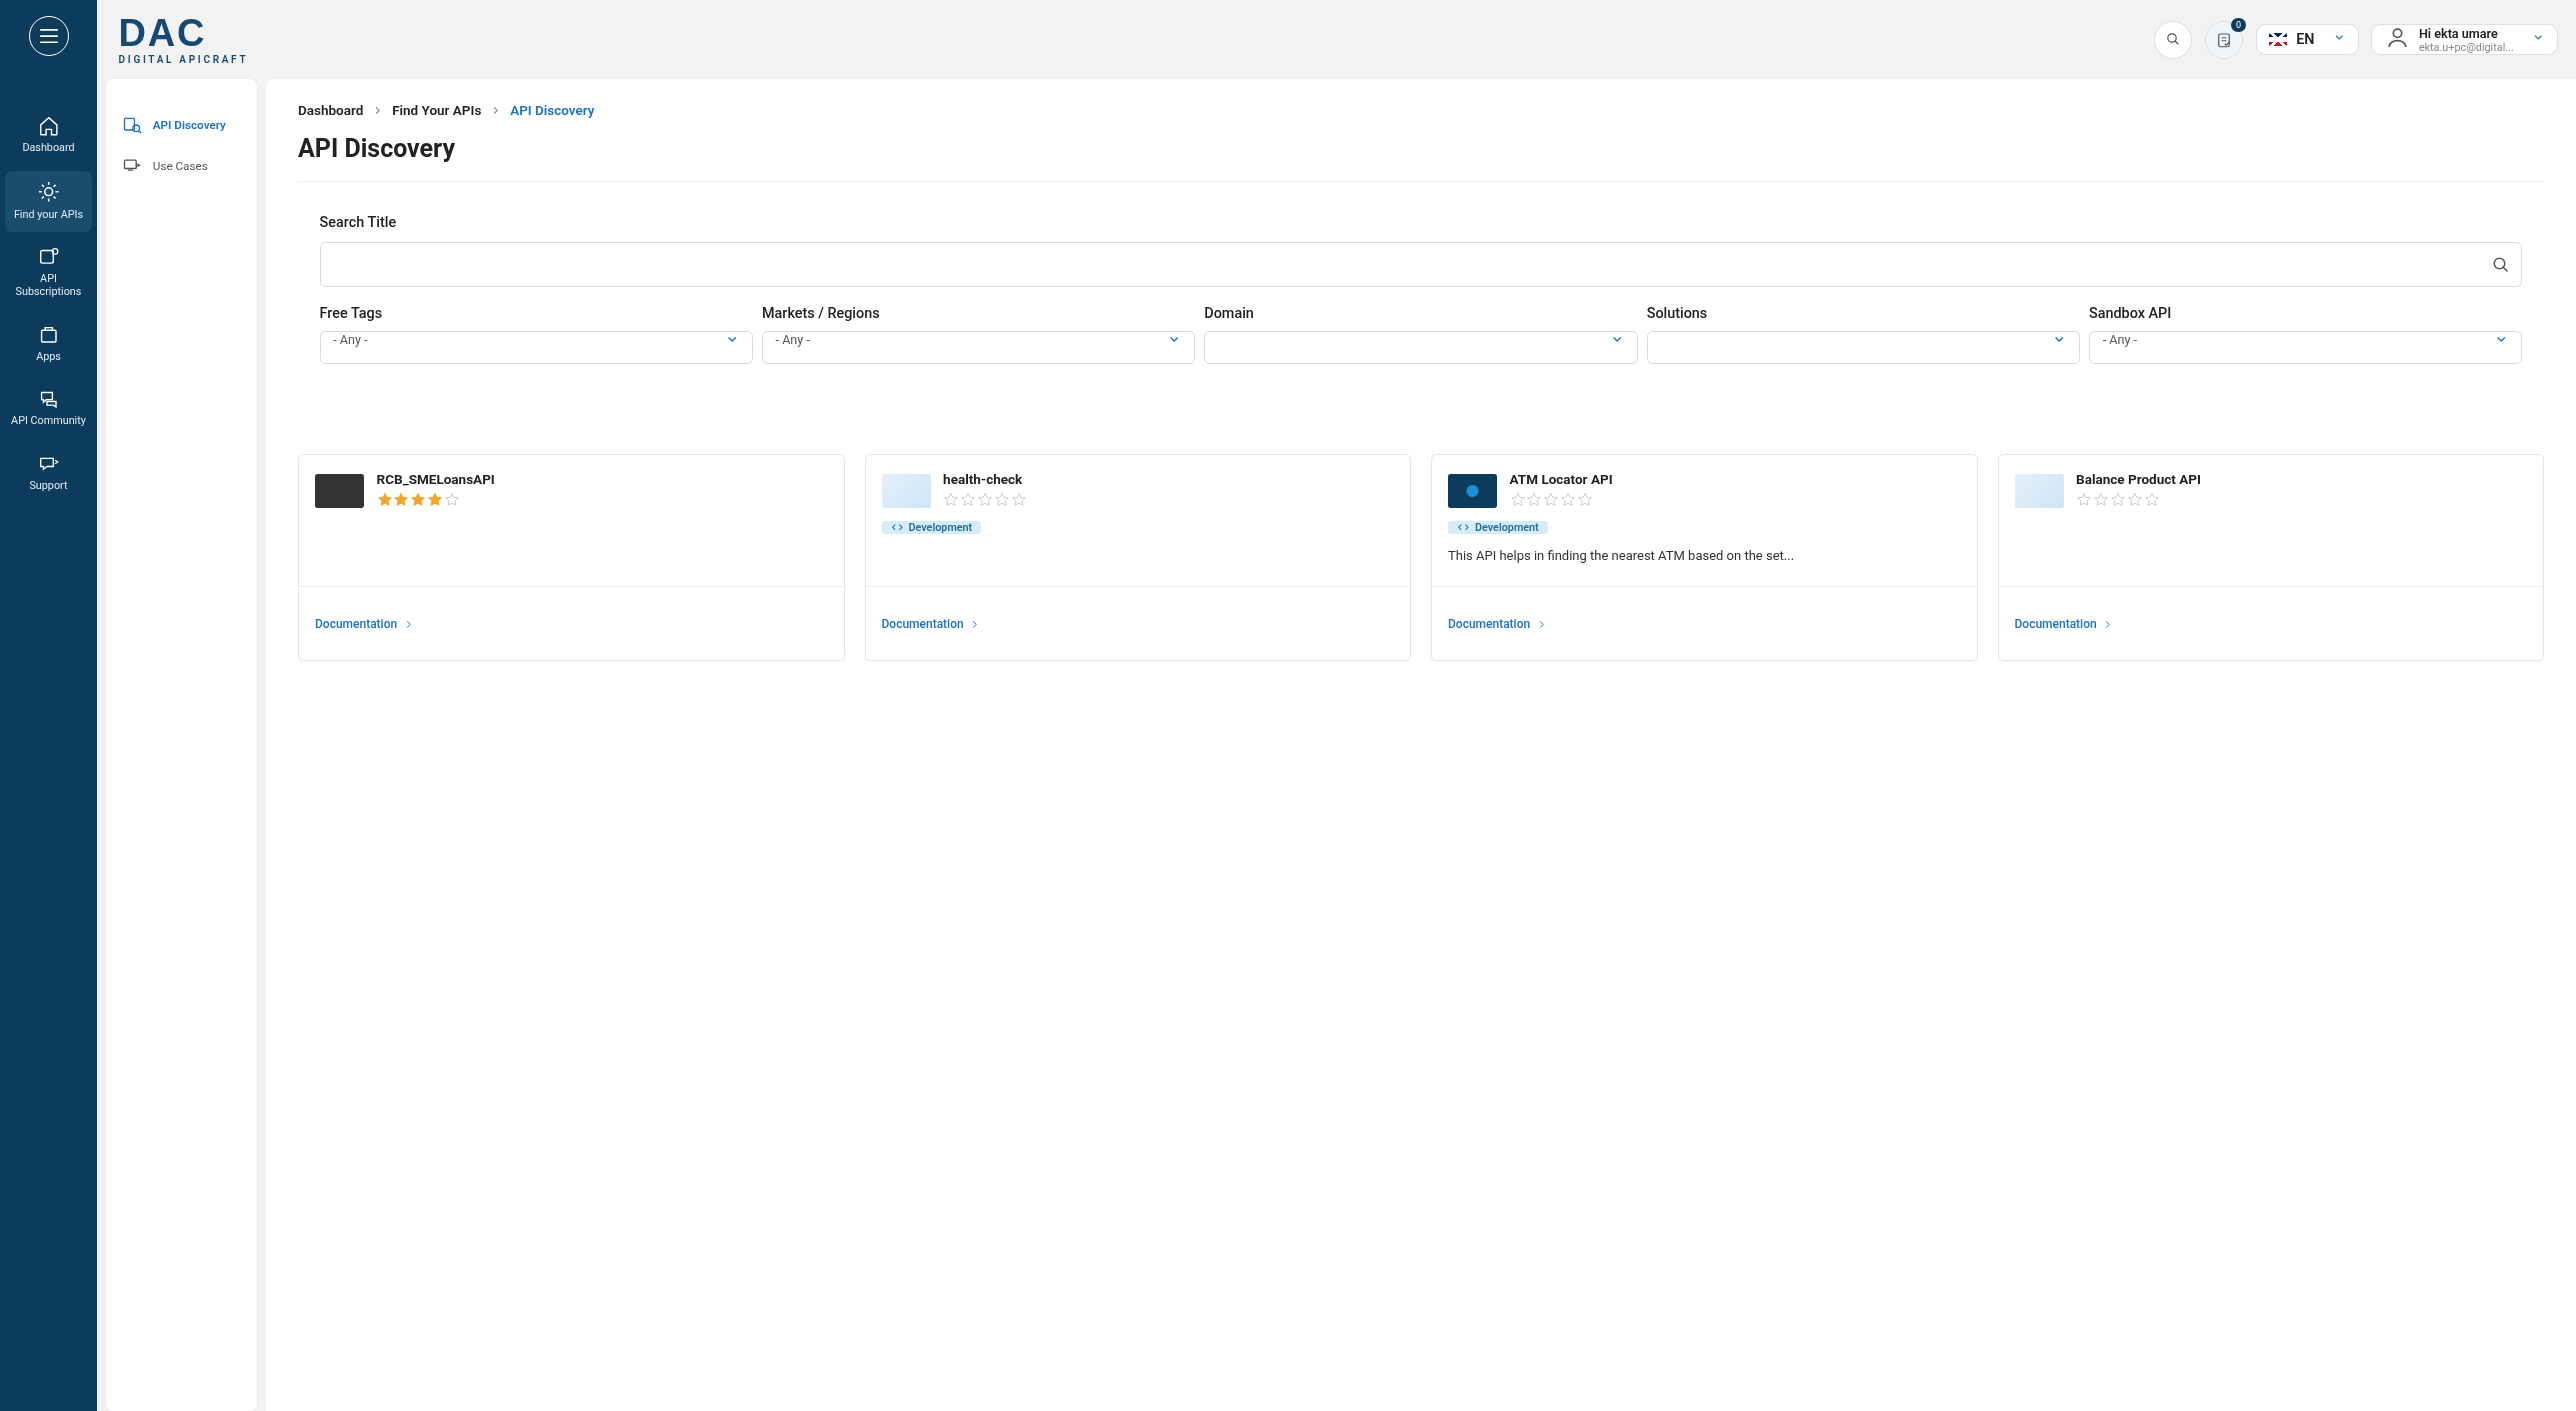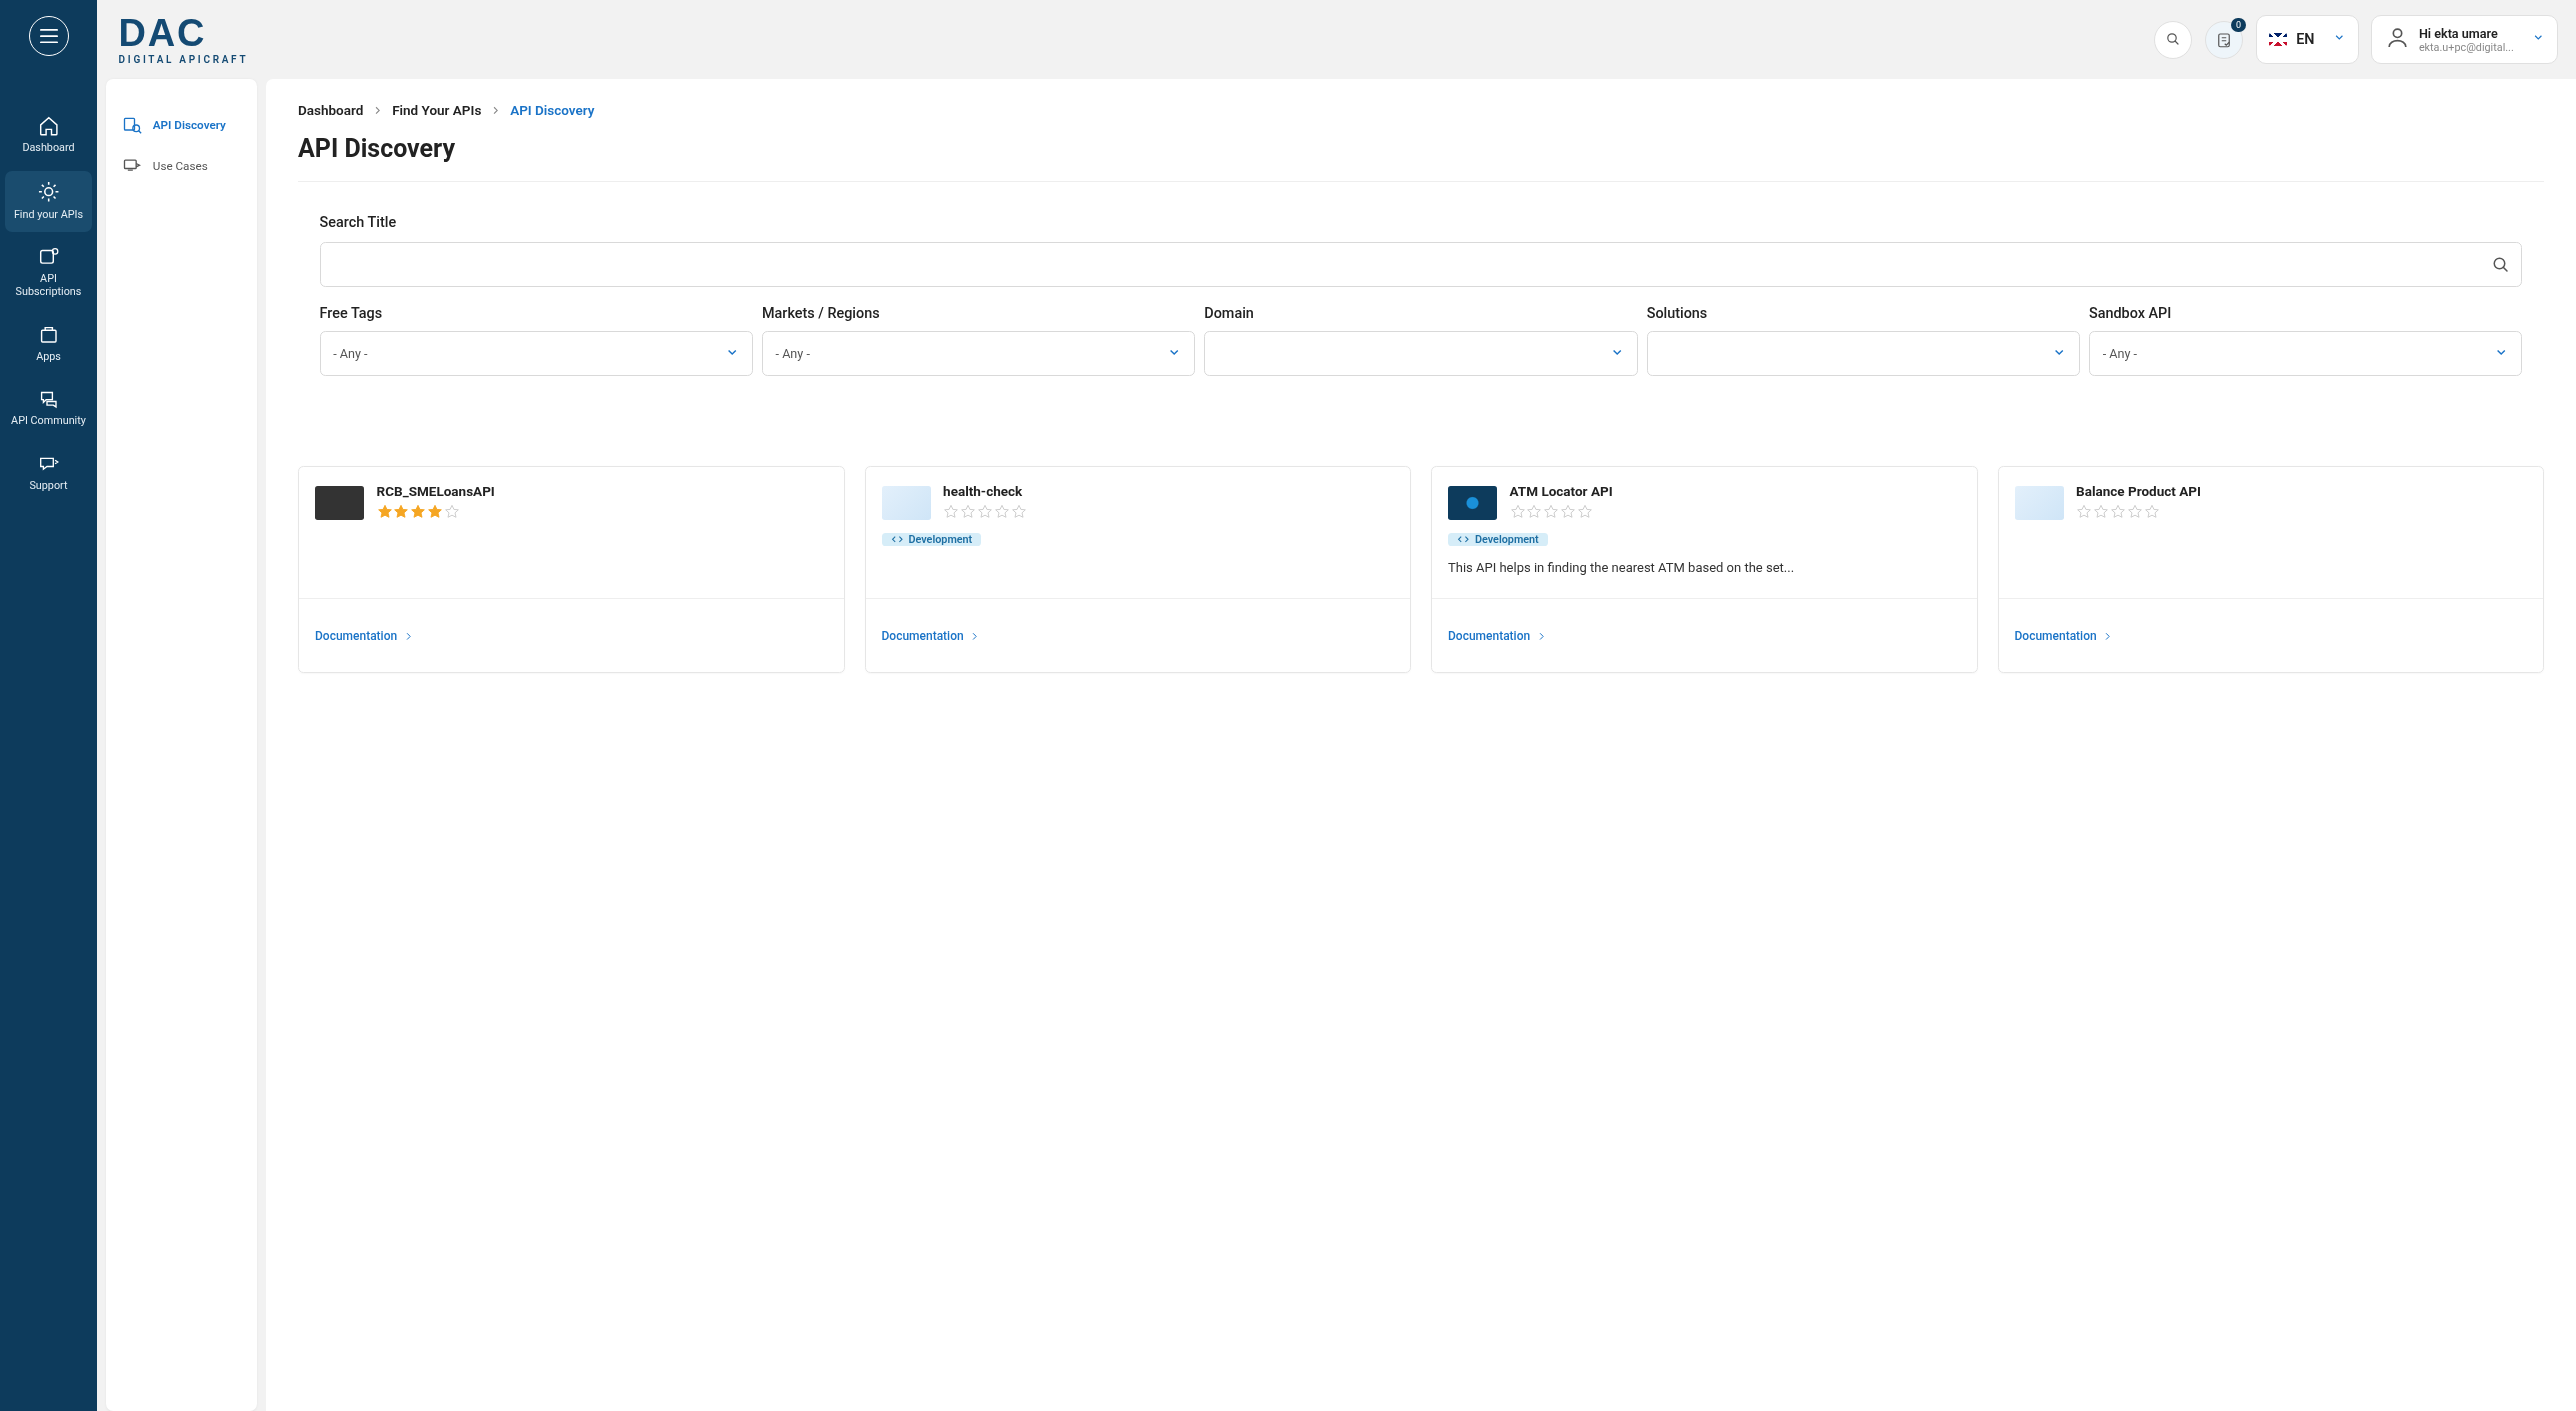--- a/index.html
+++ b/index.html
@@ -20,21 +20,21 @@
 
   
   .topbar { height:79px; background:#f2f2f2; display:flex; align-items:center; padding:0 18px 0 21.6px; gap:12.6px; }
   .logo { display:flex; flex-direction:column; line-height:1; color:#144a73; }
   .logo-main { font-size:38px; font-weight:700; letter-spacing:1.8px; font-family: "Arial Black", sans-serif; }
   .logo-sub { font-size:10px; letter-spacing:2.7px; font-weight:600; margin-top:3.6px; }
   .topbar-spacer { flex:1; }
   .circle-btn { width:38px; height:38px; border-radius:50%; background:#fff; display:flex; align-items:center; justify-content:center; border:0.9px solid #e0e0e0; cursor:pointer; position:relative; }
   .circle-btn svg { stroke:#555; fill:none; }
   .notif-badge { position:absolute; top:-3.6px; right:-3.6px; background:#0d3b5c; color:#fff; font-size:9px; border-radius:50%; width:14.4px; height:14.4px; display:flex; align-items:center; justify-content:center; }
-  .lang-box, .user-box { background:#fff; border:0.9px solid #e0e0e0; border-radius:10px; height:49px; display:flex; align-items:center; padding:0 12.6px; cursor:pointer; gap:9px; }
+  .lang-box, .user-box { background:#fff; border:0.9px solid #e0e0e0; border-radius:10px; height:31px; display:flex; align-items:center; padding:0 12.6px; cursor:pointer; gap:9px; }
   .flag { width:18px; height:12.6px; background:linear-gradient(#012169 33%, #fff 33% 66%, #c8102e 66%); position:relative; border-radius:1.8px; overflow:hidden;}
   .flag::before, .flag::after { content:""; position:absolute; inset:0; }
   .flag::before { background:linear-gradient(45deg, transparent 45%, #fff 45% 55%, transparent 55%), linear-gradient(-45deg, transparent 45%, #fff 45% 55%, transparent 55%);}
   .lang-box .chev, .user-box .chev { margin-left:9px; }
   .user-box { max-width:198px; }
   .user-text { display:flex; flex-direction:column; overflow:hidden; }
   .user-text .hi { font-size:12.6px; font-weight:600; white-space:nowrap; }
   .user-text .em { font-size:10.8px; color:#888; white-space:nowrap; overflow:hidden; text-overflow:ellipsis; max-width:108px;}
   .avatar svg { stroke:#555; fill:none; }
 
@@ -55,21 +55,21 @@
 
   .filters-wrap { padding:0 21.6px;}
   .search-label { font-size:14.4px; font-weight:500; margin-bottom:10.8px; display:block;}
   .search-box { position:relative; margin-bottom:18px;}
   .search-box input { width:100%; height:45px; border:0.9px solid #d9d9d9; border-radius:5.4px; padding:0 41px 0 12.6px; font-size:13.5px; outline:none;}
   .search-box .sicon { position:absolute; right:12.6px; top:50%; transform:translateY(-50%); stroke:#555; fill:none;}
 
   .filter-row { display:flex; gap:9px; }
   .filter { flex:1; display:flex; flex-direction:column; gap:9px;}
   .filter-label { font-size:14.4px; font-weight:500;}
-  .select-box { height:45px; border:0.9px solid #d9d9d9; border-radius:5.4px; display:flex; align-items:center; justify-content:space-between; padding:0 12.6px; cursor:pointer; font-size:12.6px; color:#555;}
+  .select-box { height:33px; border:0.9px solid #d9d9d9; border-radius:5.4px; display:flex; align-items:flex-start; justify-content:space-between; padding:0 12.6px; cursor:pointer; font-size:12.6px; color:#555;}
   .select-box svg { stroke:#1a73c7;}
 
   
   .cards { display:grid; grid-template-columns:repeat(4, 1fr); gap:20px; margin-top:90px; padding:0 0;}
   .card { border:0.9px solid #e6e6e6; border-radius:5.4px; padding:16px 16px 12.6px; display:flex; flex-direction:column; min-height:207px; box-shadow:0 0.9px 1.8px rgba(0,0,0,.03);}
   .card-head { display:flex; gap:12.6px; align-items:flex-end; margin-bottom:12.6px;}
   .thumb { width:49px; height:34px; background:#333; border-radius:2.7px; flex-shrink:0;}
   .thumb.light { background:linear-gradient(135deg,#e3f0fb,#cfe5f7); }
   .thumb.radial { background:radial-gradient(circle at 50% 50%, #1a90d9 0 18%, #0d3b5c 22%);}
   .card-title { font-size:13.5px; font-weight:700; margin-bottom:5.4px;}

